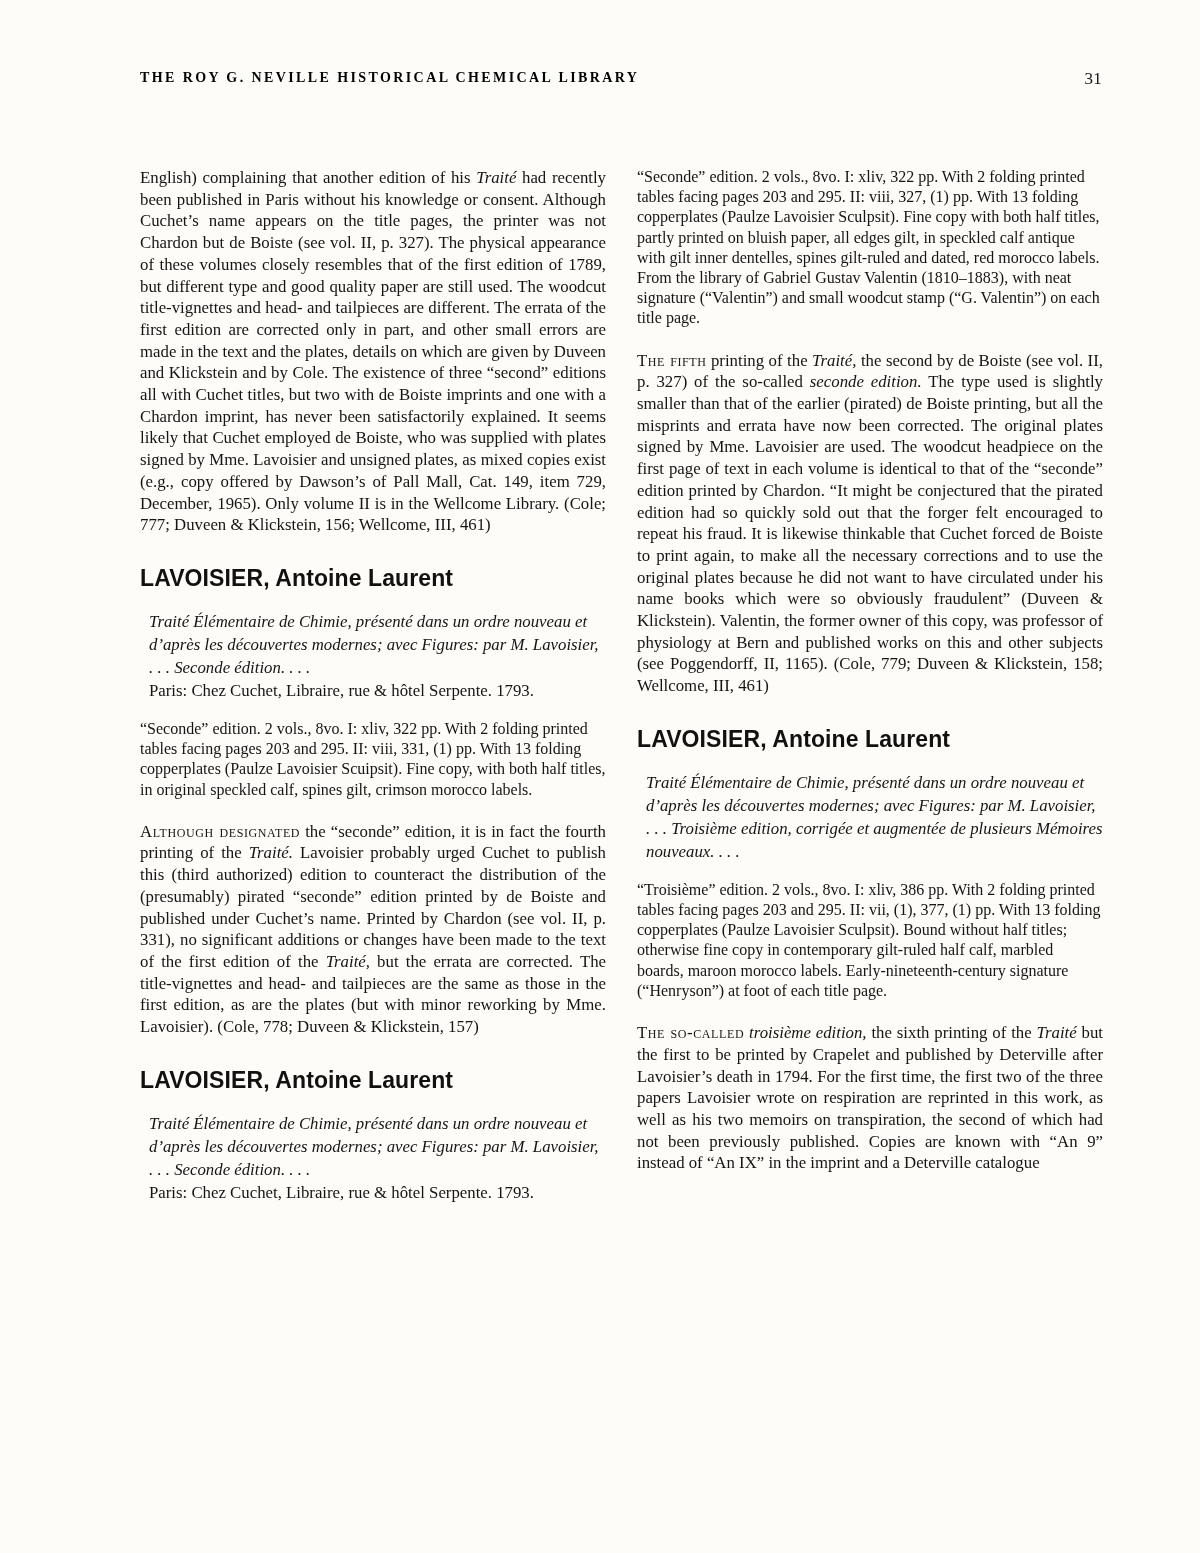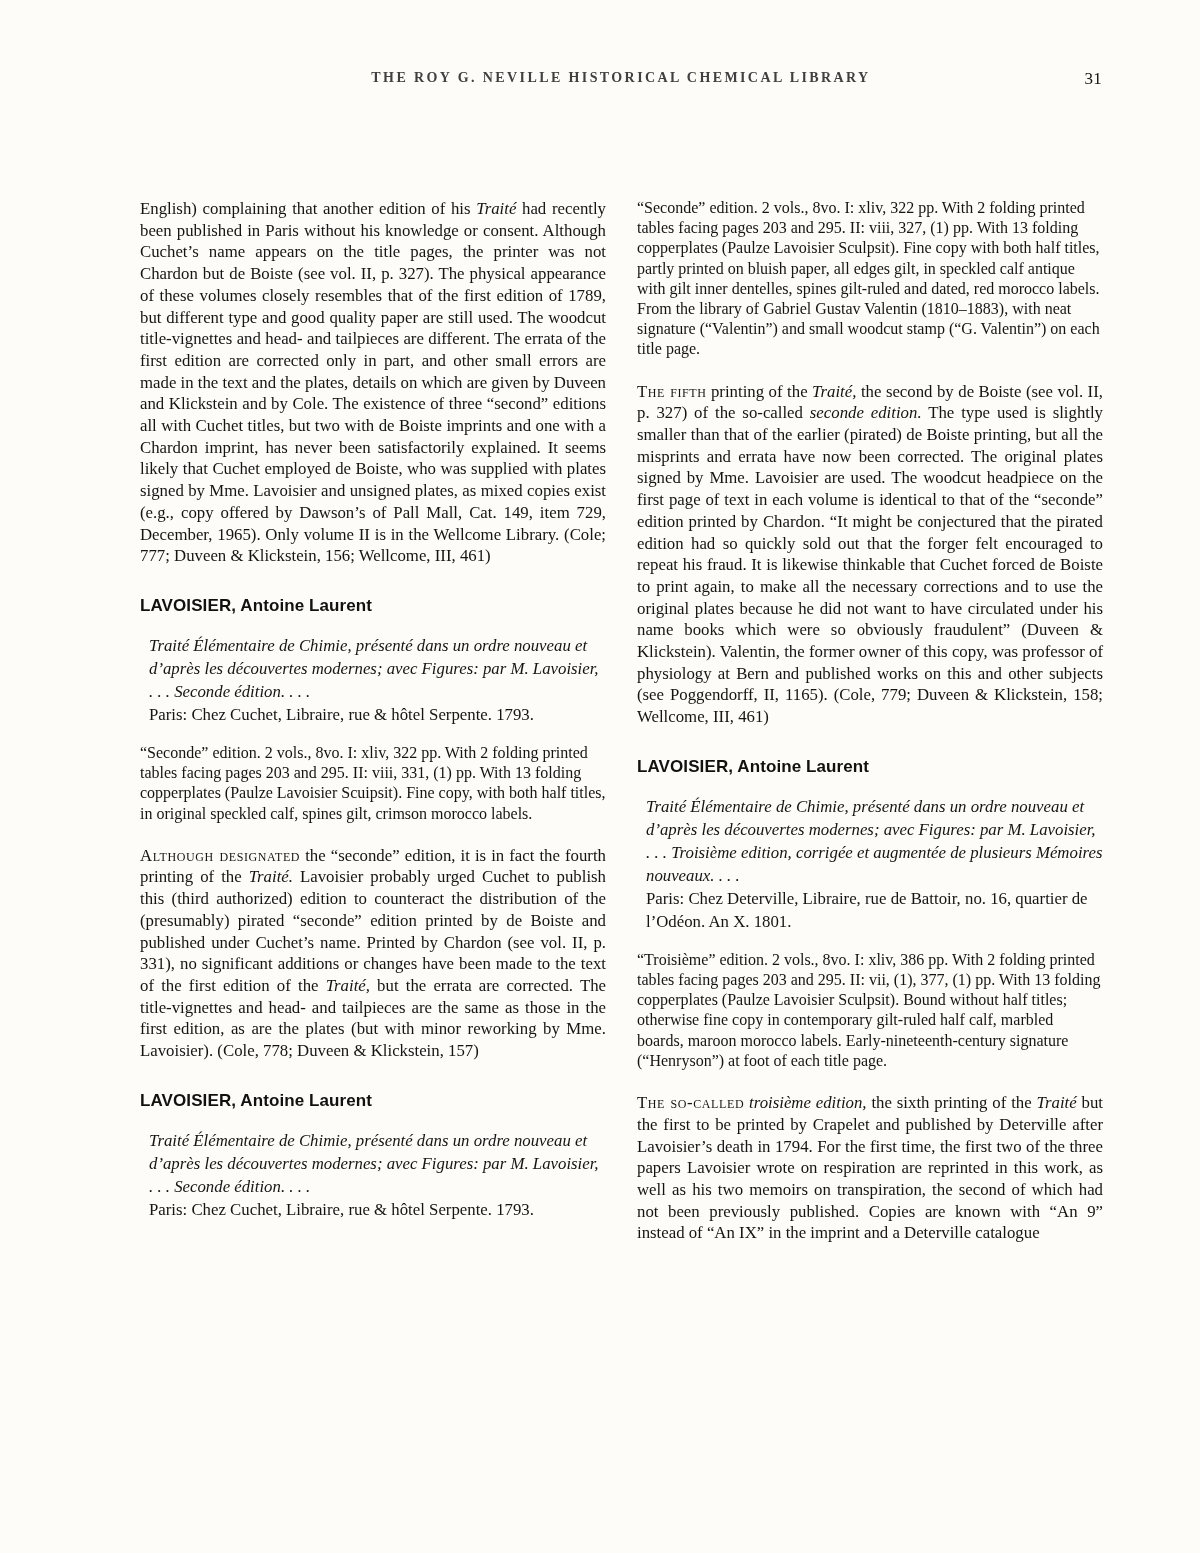--- a/index.html
+++ b/index.html
@@ -16,57 +16,56 @@
   }
   .running-header {
     position: absolute;
     top: 70px;
     left: 140px;
     width: 962px;
     height: 24px;
   }
   .running-header .rh-title {
     display: block;
-    text-align: center;
     font-size: 14px;
     font-weight: 700;
     letter-spacing: 2.4px;
-    color: #404040;
+    color: #000000;
   }
   .running-header .rh-page {
     position: absolute;
     right: 0;
     top: -1px;
     font-size: 17px;
     letter-spacing: 0.3px;
     font-weight: 400;
   }
   .col {
     position: absolute;
-    top: 198px;
+    top: 167px;
     width: 466px;
   }
   .col-left { left: 140px; }
   .col-right { left: 637px; }
 
   .block { margin: 0 0 21px 0; }
   .paragraph {
     font-size: 16.8px;
     line-height: 21.7px;
     text-align: justify;
   }
   .collation {
     font-size: 16px;
     line-height: 20.2px;
     text-align: left;
   }
   .heading {
     font-family: "Liberation Sans", "DejaVu Sans", sans-serif;
     font-weight: 700;
-    font-size: 17px;
+    font-size: 23px;
     letter-spacing: 0.1px;
     margin: 29px 0 18px 0;
     color: #121110;
   }
   .title {
     font-size: 16.8px;
     line-height: 23px;
     text-align: left;
     margin: 0 0 17px 9px;
   }
@@ -87,17 +86,17 @@
       <div class="block title"><span class="it">Traité Élémentaire de Chimie, présenté dans un ordre nouveau et d’après les découvertes modernes; avec Figures: par M. Lavoisier, . . . Seconde édition. . . .</span><br><span>Paris: Chez Cuchet, Libraire, rue &amp; hôtel Serpente. 1793.</span></div>
       <div class="block collation"><span>“Seconde” edition. 2 vols., 8vo. I: xliv, 322 pp. With 2 folding printed tables facing pages 203 and 295. II: viii, 331, (1) pp. With 13 folding copperplates (Paulze Lavoisier Scuipsit). Fine copy, with both half titles, in original speckled calf, spines gilt, crimson morocco labels.</span></div>
       <div class="block paragraph"><span class="sc">Although designated</span><span> the “seconde” edition, it is in fact the fourth printing of the </span><span class="it">Traité.</span><span> Lavoisier probably urged Cuchet to publish this (third authorized) edition to counteract the distribution of the (presumably) pirated “seconde” edition printed by de Boiste and published under Cuchet’s name. Printed by Chardon (see vol. II, p. 331), no significant additions or changes have been made to the text of the first edition of the </span><span class="it">Traité,</span><span> but the errata are corrected. The title-vignettes and head- and tailpieces are the same as those in the first edition, as are the plates (but with minor reworking by Mme. Lavoisier). (Cole, 778; Duveen &amp; Klickstein, 157)</span></div>
       <div class="block heading"><span>LAVOISIER, Antoine Laurent</span></div>
       <div class="block title"><span class="it">Traité Élémentaire de Chimie, présenté dans un ordre nouveau et d’après les découvertes modernes; avec Figures: par M. Lavoisier, . . . Seconde édition. . . .</span><br><span>Paris: Chez Cuchet, Libraire, rue &amp; hôtel Serpente. 1793.</span></div>
     </div>
   <div class="col col-right" id="col-right">
       <div class="block collation"><span>“Seconde” edition. 2 vols., 8vo. I: xliv, 322 pp. With 2 folding printed tables facing pages 203 and 295. II: viii, 327, (1) pp. With 13 folding copperplates (Paulze Lavoisier Sculpsit). Fine copy with both half titles, partly printed on bluish paper, all edges gilt, in speckled calf antique with gilt inner dentelles, spines gilt-ruled and dated, red morocco labels. From the library of Gabriel Gustav Valentin (1810–1883), with neat signature (“Valentin”) and small woodcut stamp (“G. Valentin”) on each title page.</span></div>
       <div class="block paragraph"><span class="sc">The fifth</span><span> printing of the </span><span class="it">Traité,</span><span> the second by de Boiste (see vol. II, p. 327) of the so-called </span><span class="it">seconde edition.</span><span> The type used is slightly smaller than that of the earlier (pirated) de Boiste printing, but all the misprints and errata have now been corrected. The original plates signed by Mme. Lavoisier are used. The woodcut headpiece on the first page of text in each volume is identical to that of the “seconde” edition printed by Chardon. “It might be conjectured that the pirated edition had so quickly sold out that the forger felt encouraged to repeat his fraud. It is likewise thinkable that Cuchet forced de Boiste to print again, to make all the necessary corrections and to use the original plates because he did not want to have circulated under his name books which were so obviously fraudulent” (Duveen &amp; Klickstein). Valentin, the former owner of this copy, was professor of physiology at Bern and published works on this and other subjects (see Poggendorff, II, 1165). (Cole, 779; Duveen &amp; Klickstein, 158; Wellcome, III, 461)</span></div>
       <div class="block heading"><span>LAVOISIER, Antoine Laurent</span></div>
-      <div class="block title"><span class="it">Traité Élémentaire de Chimie, présenté dans un ordre nouveau et d’après les découvertes modernes; avec Figures: par M. Lavoisier, . . . Troisième edition, corrigée et augmentée de plusieurs Mémoires nouveaux. . . .</span><br><span>Paris: Chez Deterville, Libraire, rue de Battoir, no. 16, quartier de l’Odéon. An X. 1801.</span></div>
+      <div class="block title"><span class="it">Traité Élémentaire de Chimie, présenté dans un ordre nouveau et d’après les découvertes modernes; avec Figures: par M. Lavoisier, . . . Troisième edition, corrigée et augmentée de plusieurs Mémoires nouveaux. . . .</span><br></div>
       <div class="block collation"><span>“Troisième” edition. 2 vols., 8vo. I: xliv, 386 pp. With 2 folding printed tables facing pages 203 and 295. II: vii, (1), 377, (1) pp. With 13 folding copperplates (Paulze Lavoisier Sculpsit). Bound without half titles; otherwise fine copy in contemporary gilt-ruled half calf, marbled boards, maroon morocco labels. Early-nineteenth-century signature (“Henryson”) at foot of each title page.</span></div>
       <div class="block paragraph"><span class="sc">The so-called</span><span> </span><span class="it">troisième edition,</span><span> the sixth printing of the </span><span class="it">Traité</span><span> but the first to be printed by Crapelet and published by Deterville after Lavoisier’s death in 1794. For the first time, the first two of the three papers Lavoisier wrote on respiration are reprinted in this work, as well as his two memoirs on transpiration, the second of which had not been previously published. Copies are known with “An 9” instead of “An IX” in the imprint and a Deterville catalogue</span></div>
     </div>
 </div>
 
 </body></html>

